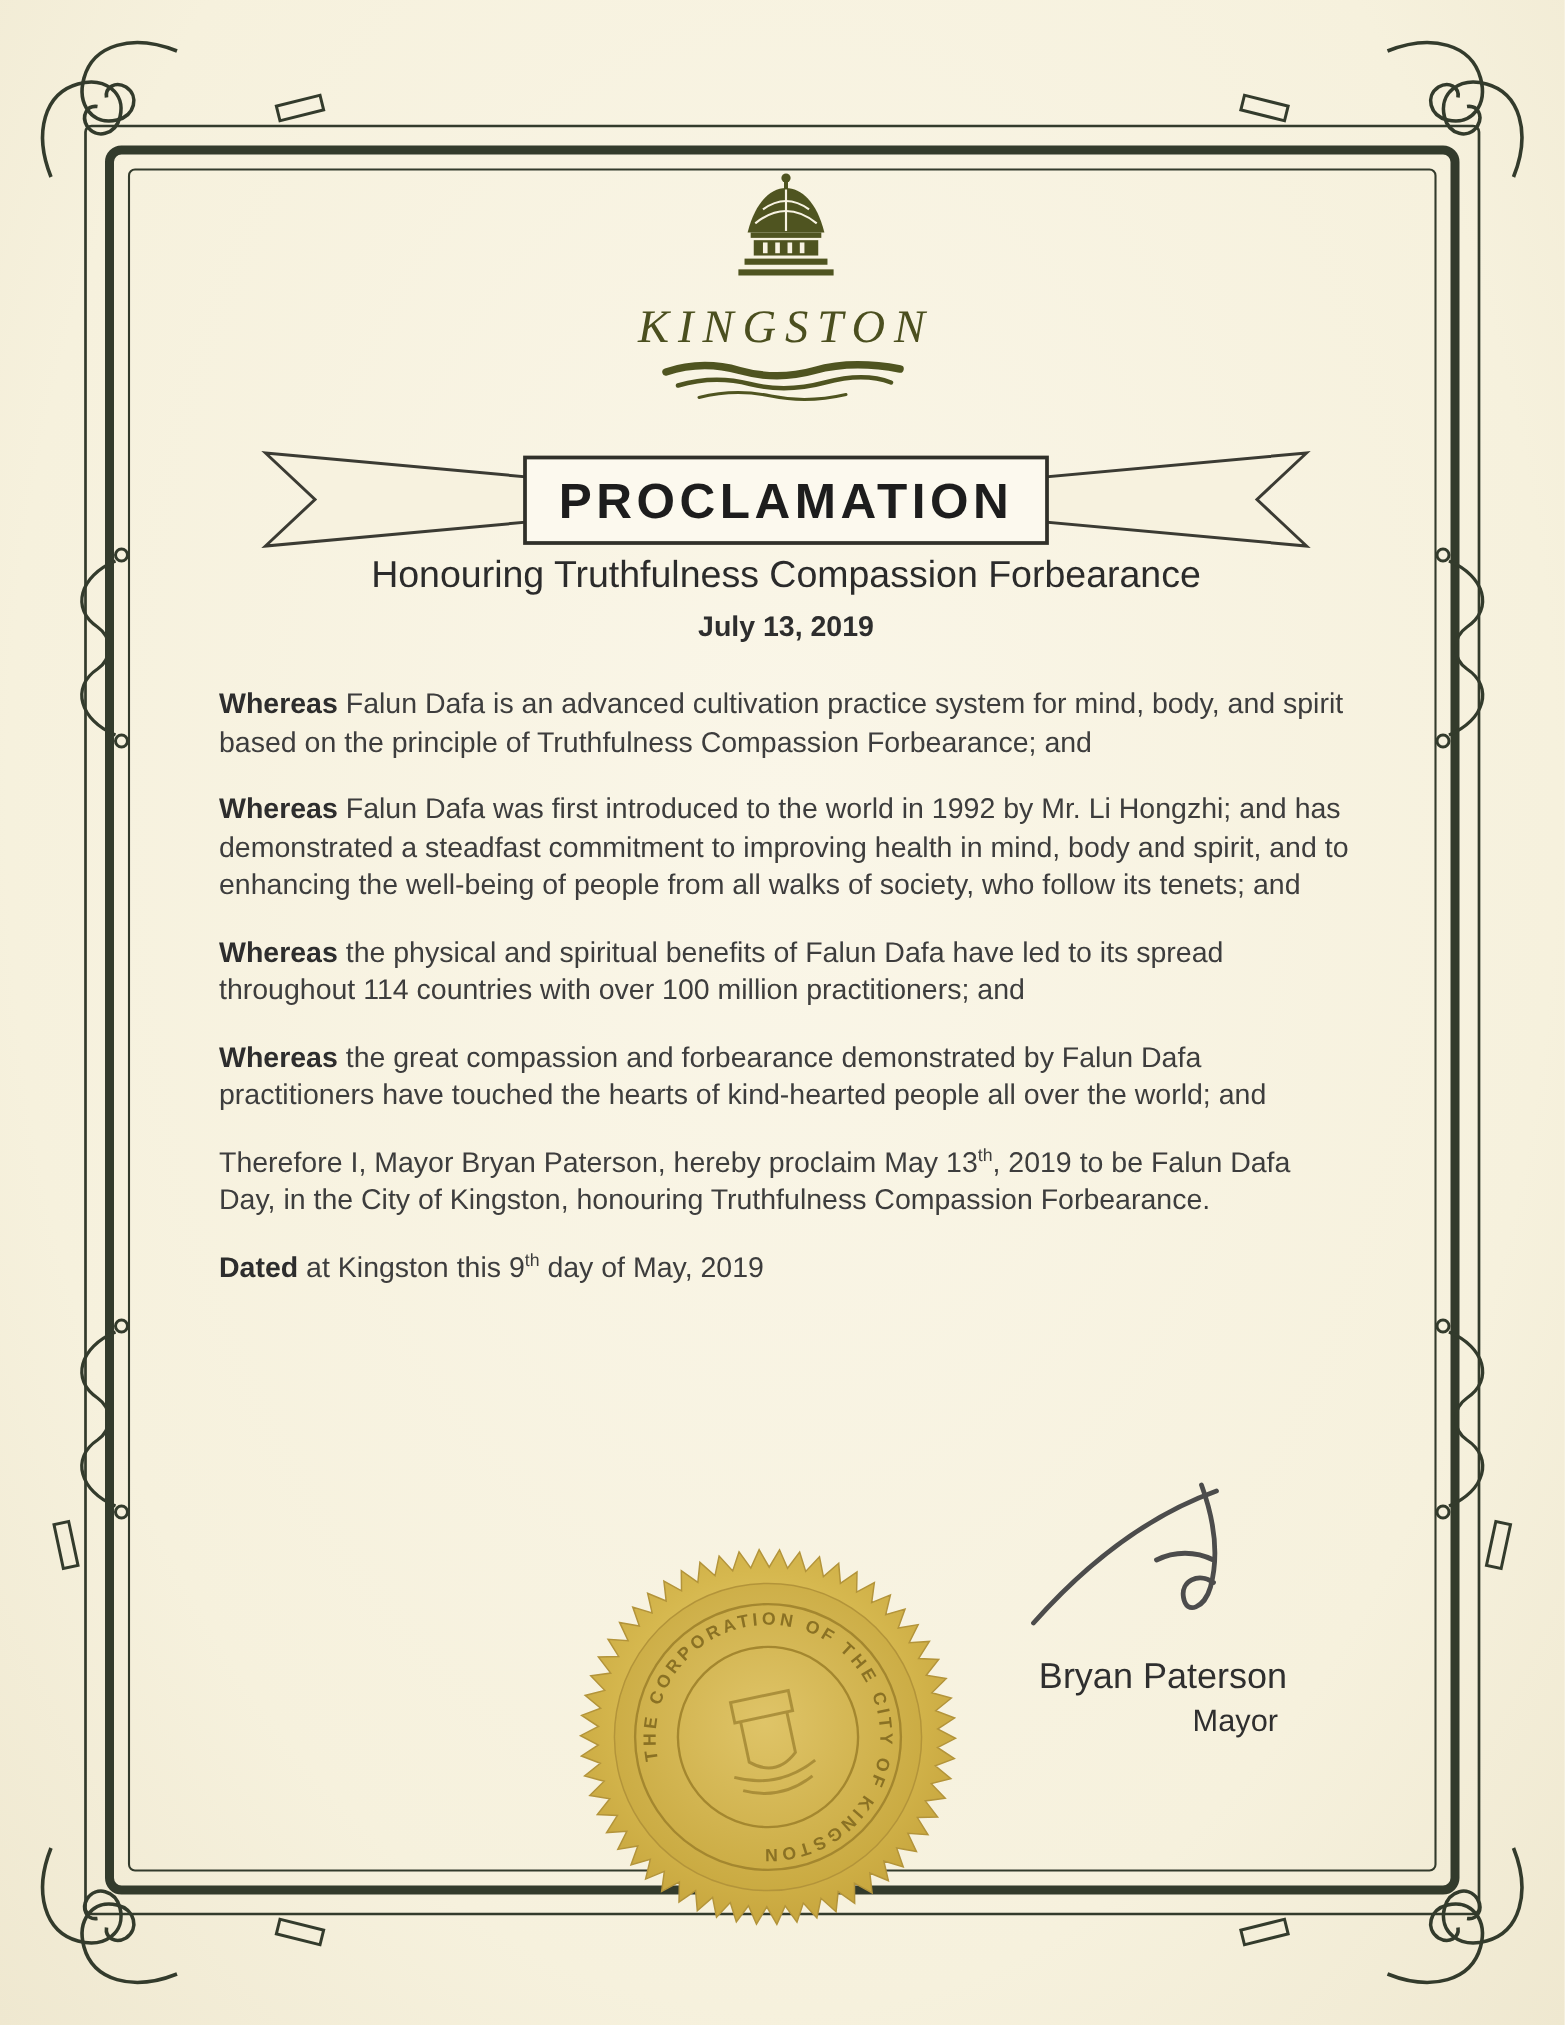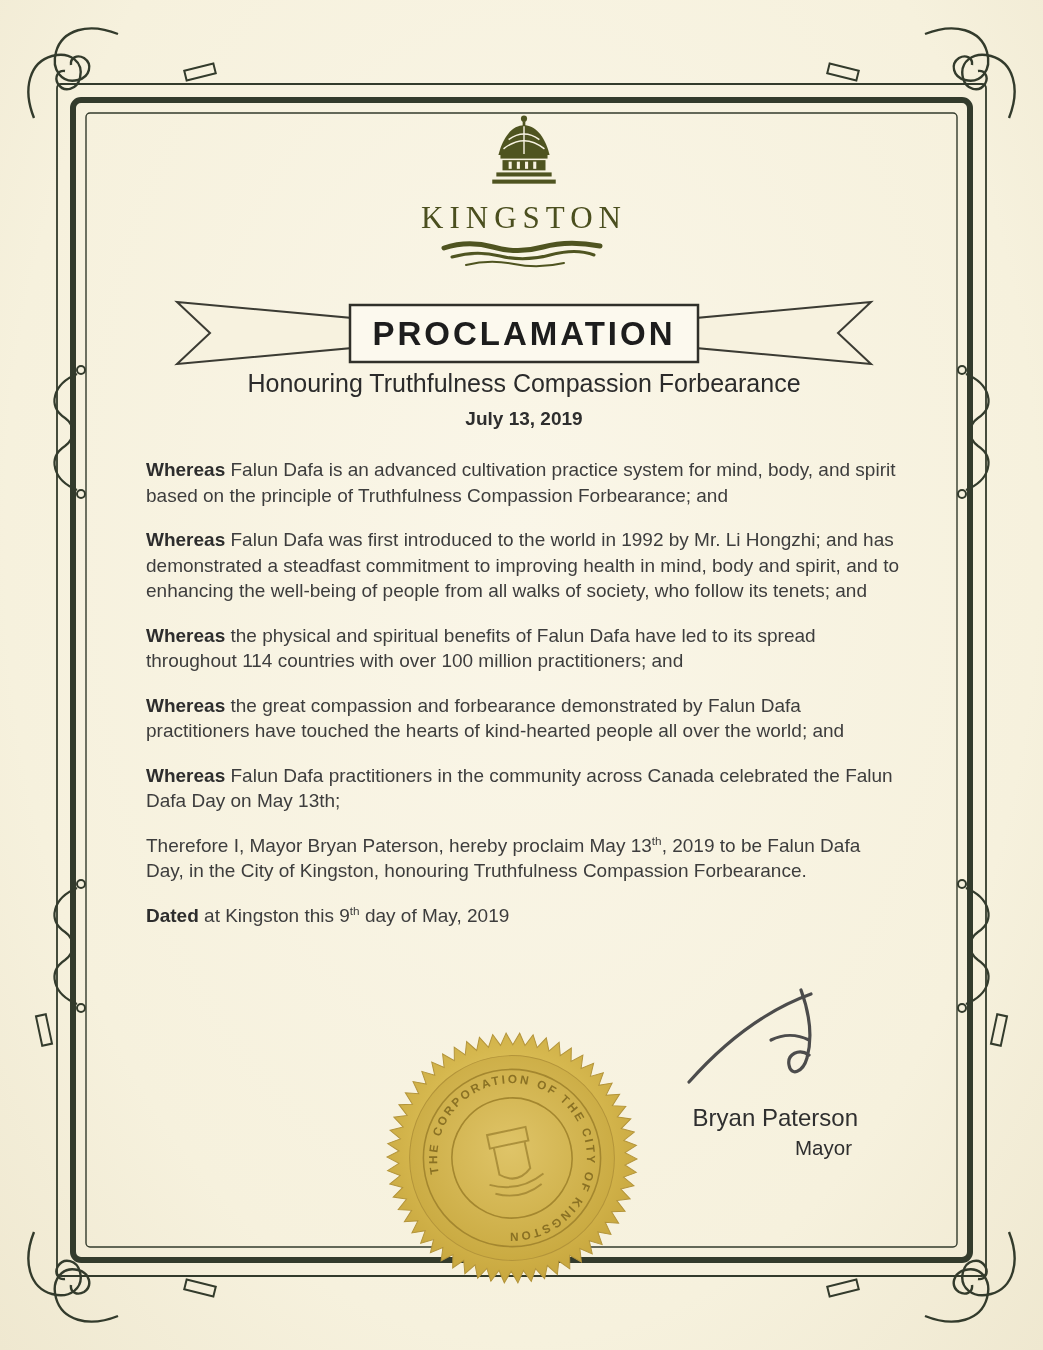--- a/index.html
+++ b/index.html
@@ -27,21 +27,21 @@
 
   
   .logo{margin-top:112px;text-align:center}
   .dome-svg{width:86px;height:86px;display:block;margin:0 auto}
   .olive{fill:var(--logo-olive)}
   .olive-stroke{stroke:var(--logo-olive);fill:none;stroke-linecap:round}
   .paper-fill{fill:var(--paper)}
   .paper-stroke{stroke:var(--paper);fill:none}
   .city-name{
     font-family:"Liberation Serif","DejaVu Serif",serif;
-    font-size:31px;letter-spacing:6px;color:#4b4f1f;margin-top:2px;
+    font-size:31px;letter-spacing:6px;color:#4b4f1f;margin-top:2px;font-style:italic;
   }
   .waves-svg{width:172px;height:34px;display:block;margin:4px auto 0}
 
   
   .banner{margin-top:24px}
   .banner svg{display:block;width:700px;height:70px;margin:0 auto}
   .ribbon{fill:#f7f2df;stroke:#3b3b33;stroke-width:2;stroke-linejoin:miter}
   .ribbon-box{fill:#fcf9ee;stroke:#30302a;stroke-width:2.5}
   .banner-text{
     font-family:"Liberation Sans",sans-serif;font-weight:700;
@@ -157,21 +157,20 @@
     </div>
 
     <div class="title2">Honouring Truthfulness Compassion Forbearance</div>
     <div class="date-line">July 13, 2019</div>
 
     <div id="paragraphs" class="paras">
         <p class="para"><span class="b">Whereas</span><span> Falun Dafa is an advanced cultivation practice system for mind, body, and spirit based on the principle of Truthfulness Compassion Forbearance; and</span></p>
         <p class="para"><span class="b">Whereas</span><span> Falun Dafa was first introduced to the world in 1992 by Mr. Li Hongzhi; and has demonstrated a steadfast commitment to improving health in mind, body and spirit, and to enhancing the well-being of people from all walks of society, who follow its tenets; and</span></p>
         <p class="para"><span class="b">Whereas</span><span> the physical and spiritual benefits of Falun Dafa have led to its spread throughout 114 countries with over 100 million practitioners; and</span></p>
         <p class="para"><span class="b">Whereas</span><span> the great compassion and forbearance demonstrated by Falun Dafa practitioners have touched the hearts of kind-hearted people all over the world; and</span></p>
-        <p class="para"><span class="b">Whereas</span><span> Falun Dafa practitioners in the community across Canada celebrated the Falun Dafa Day on May 13th;</span></p>
         <p class="para"><span>Therefore I, Mayor Bryan Paterson, hereby proclaim May 13</span><sup>th</sup><span>, 2019 to be Falun Dafa Day, in the City of Kingston, honouring Truthfulness Compassion Forbearance.</span></p>
         <p class="para"><span class="b">Dated</span><span> at Kingston this 9</span><sup>th</sup><span> day of May, 2019</span></p>
       </div>
   </div>
 
   <div class="seal">
     <svg viewBox="0 0 256 256" aria-hidden="true">
       <defs>
         <radialGradient id="gStar" cx="50%" cy="42%" r="65%">
           <stop offset="0%" stop-color="#e9d37e"></stop>

